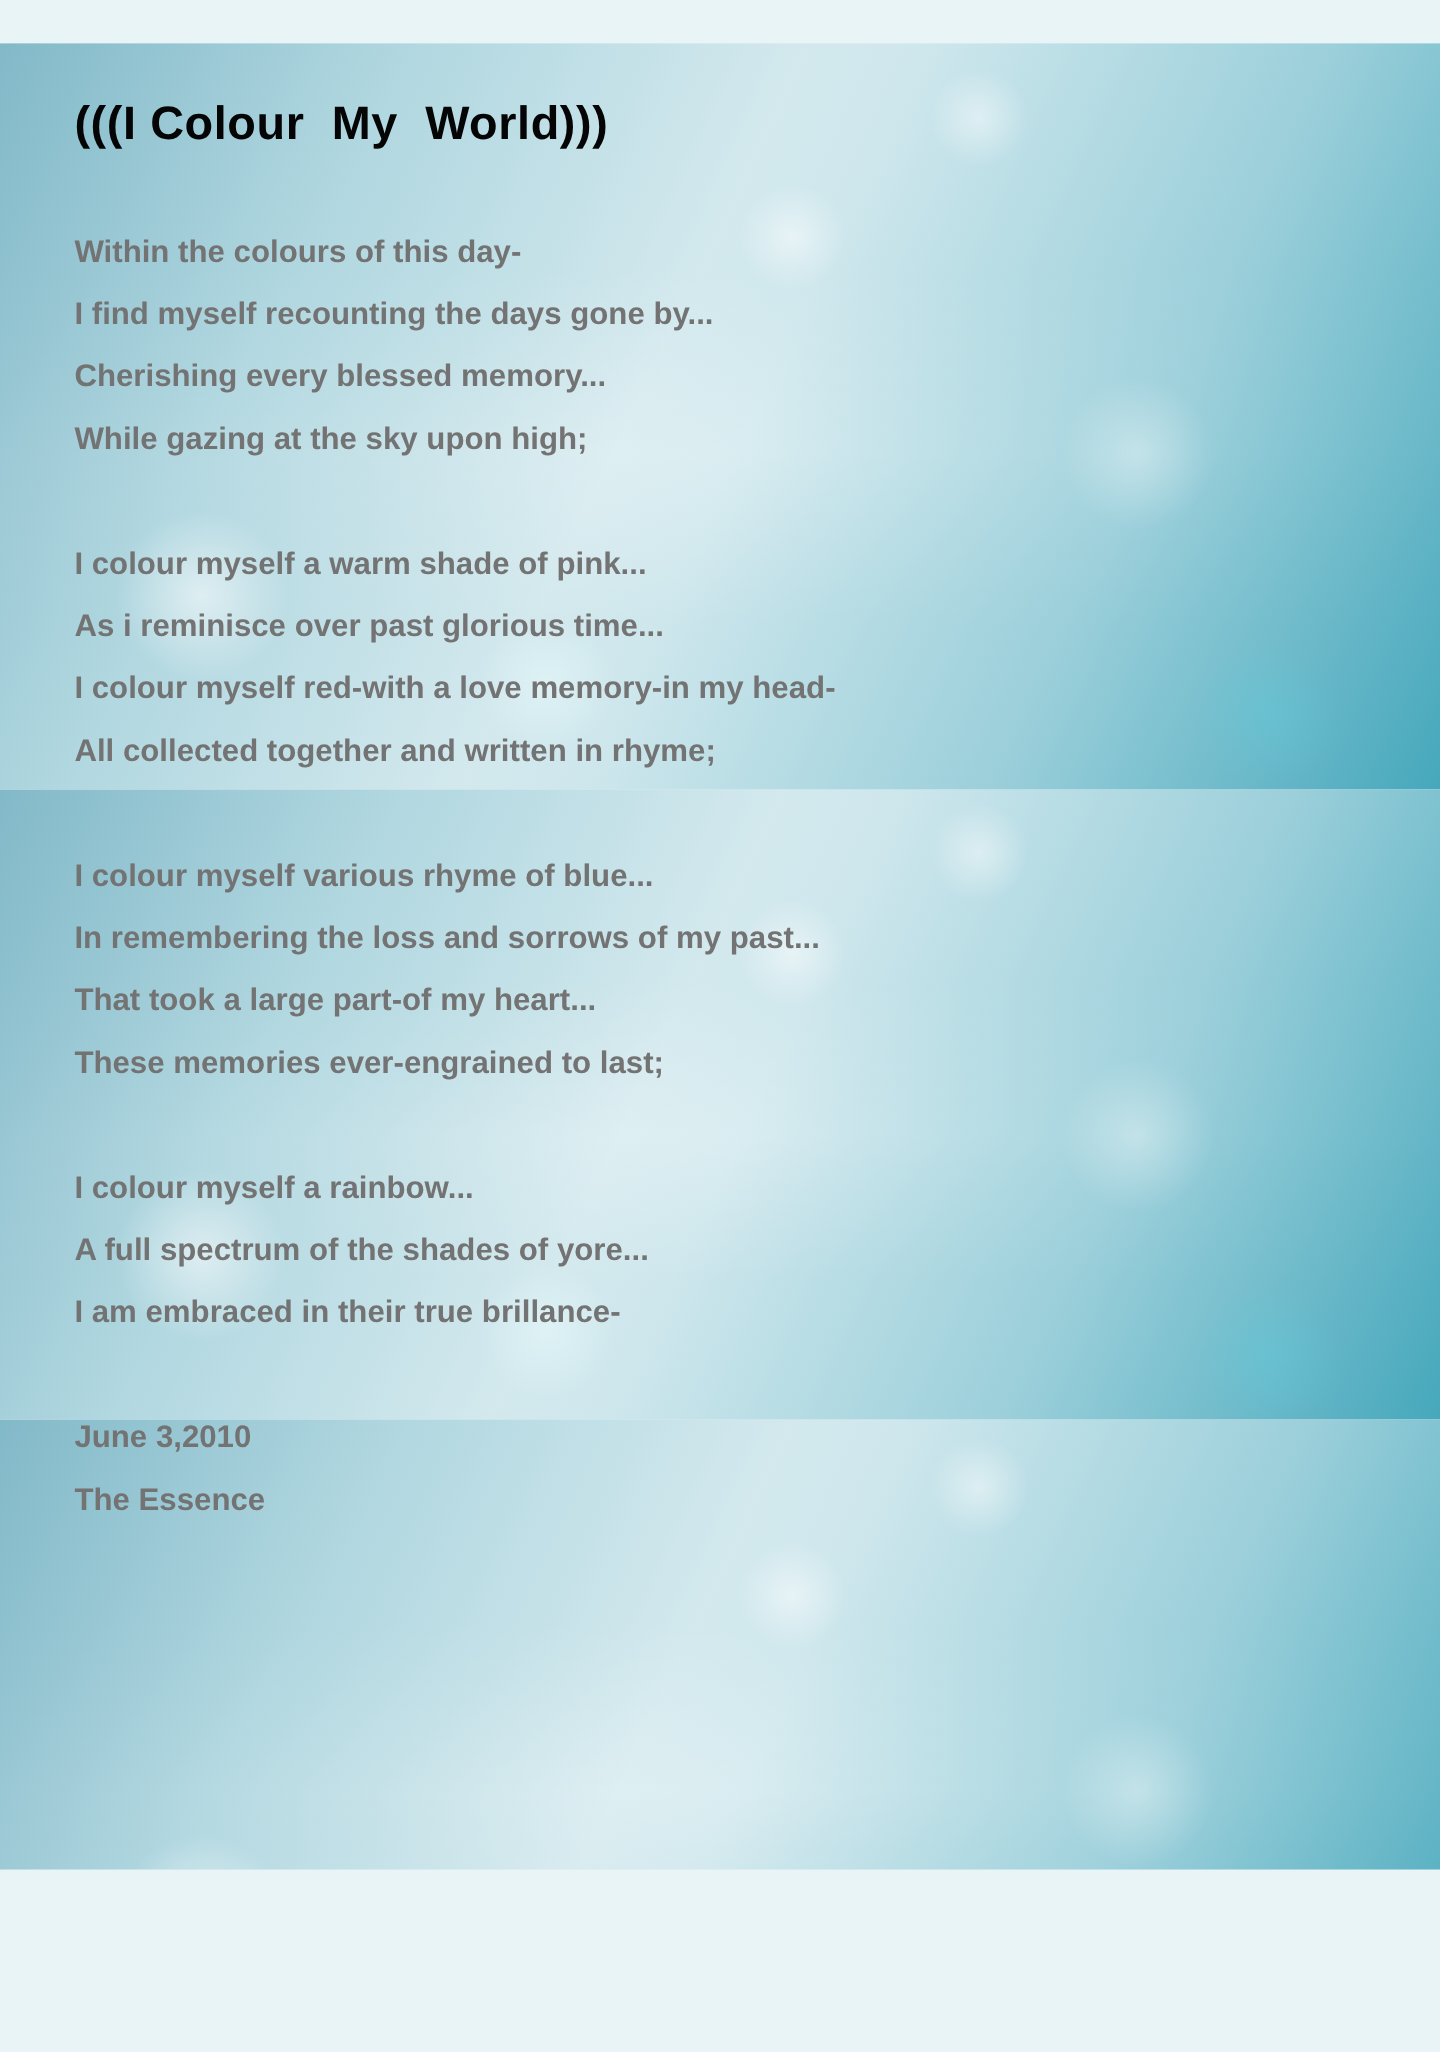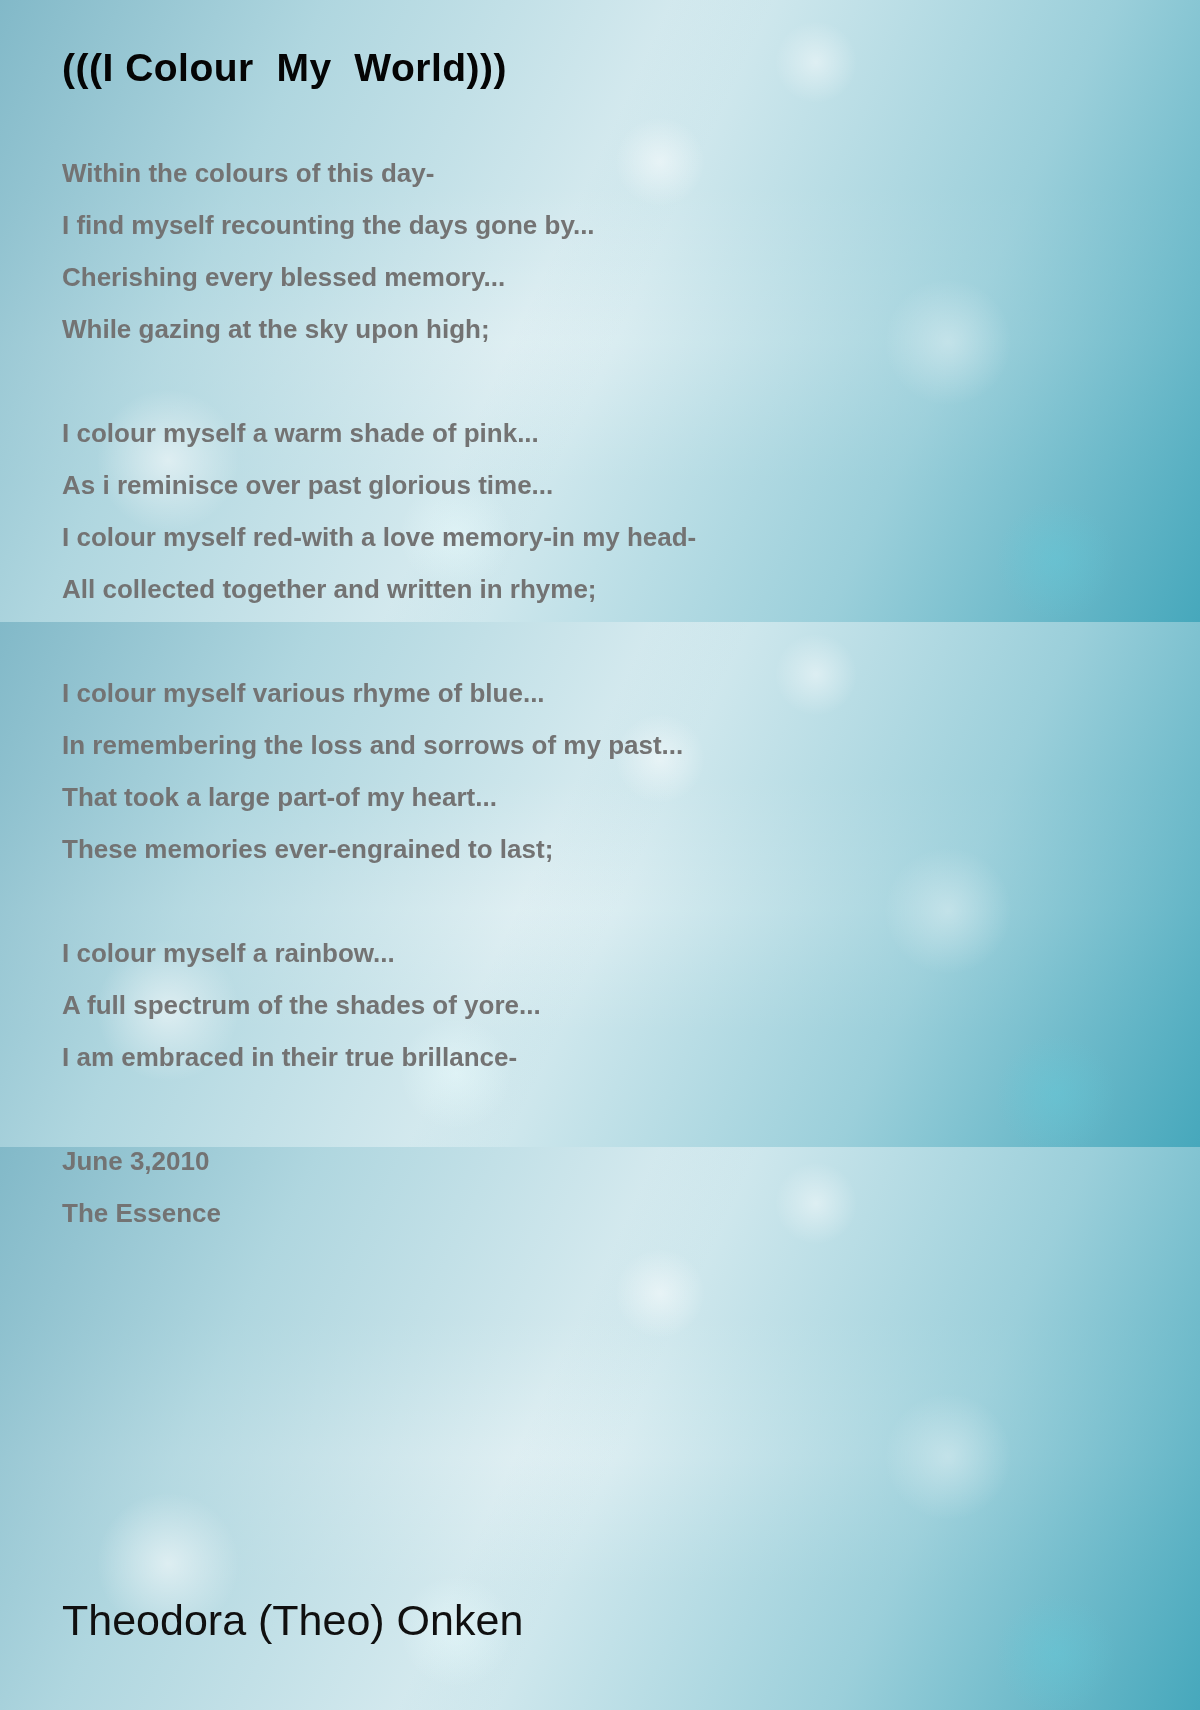--- a/index.html
+++ b/index.html
@@ -2,21 +2,21 @@
 <html><head>
 <meta charset="utf-8">
 <style>
   html,body{margin:0;padding:0;}
   body{
     width:1200px;height:1710px;
     font-family:"Liberation Sans",sans-serif;
     background:#e9f4f6;
   }
   .page{
-    position:relative;width:1200px;height:1710px;overflow:hidden;
+    position:relative;width:1200px;height:1522px;overflow:hidden;margin-top:36px;
   }
   
   .bg{position:absolute;inset:0;}
   .bg-tile{
     position:absolute;left:0;width:1200px;
     background-color:#ddeef2;
     background-image:
       radial-gradient(circle 95px at 14% 74%, rgba(255,255,255,0.55), rgba(255,255,255,0) 75%),
       radial-gradient(circle 60px at 55% 26%, rgba(255,255,255,0.50), rgba(255,255,255,0) 75%),
       radial-gradient(circle 75px at 38% 86%, rgba(235,252,253,0.50), rgba(235,252,253,0) 75%),

